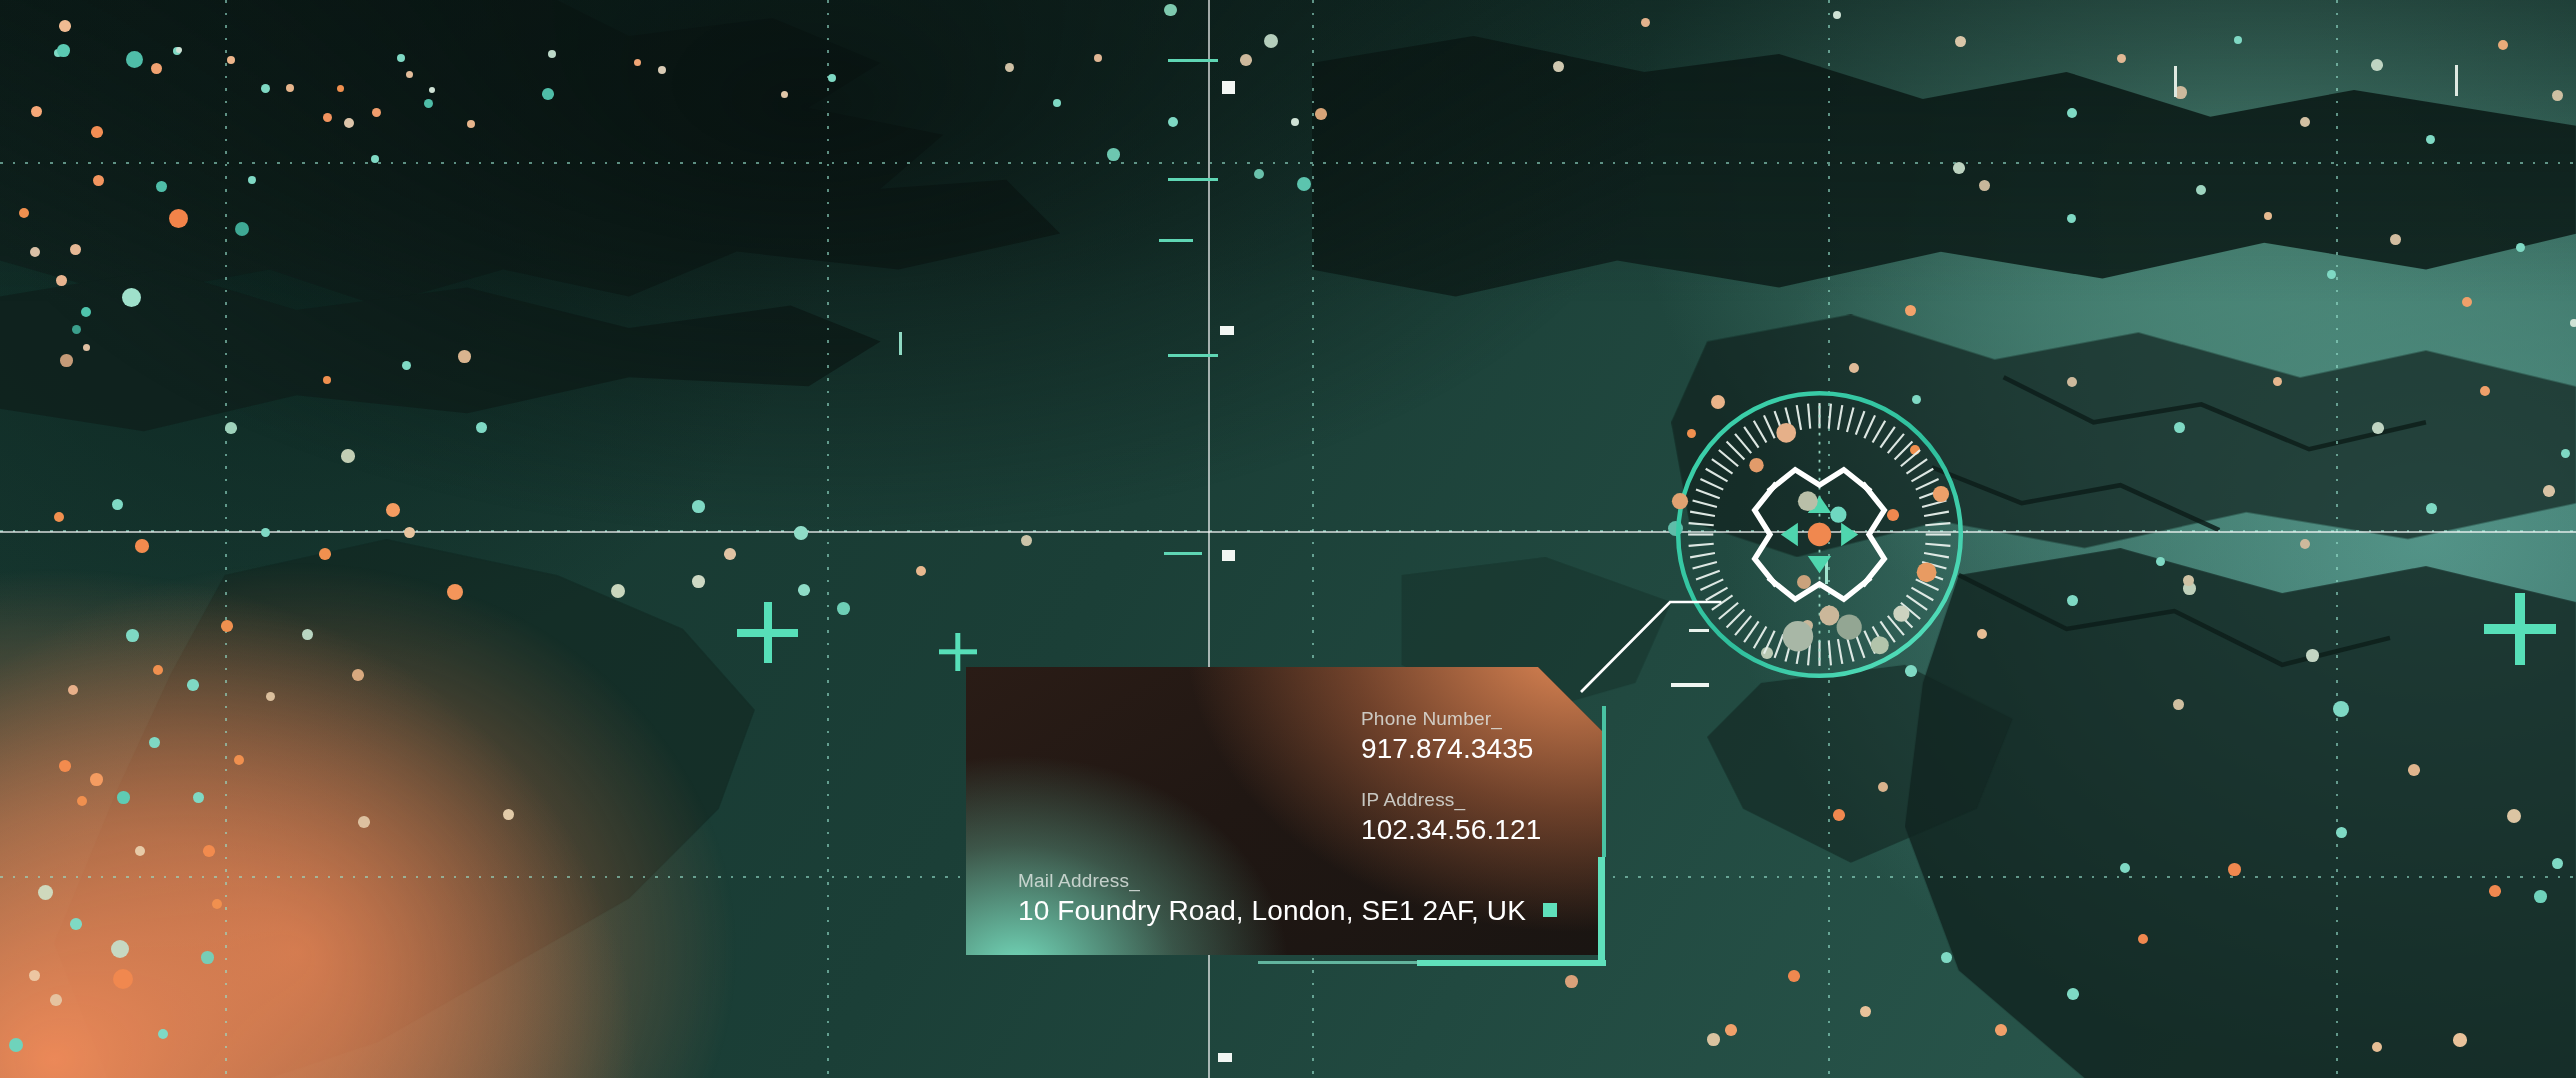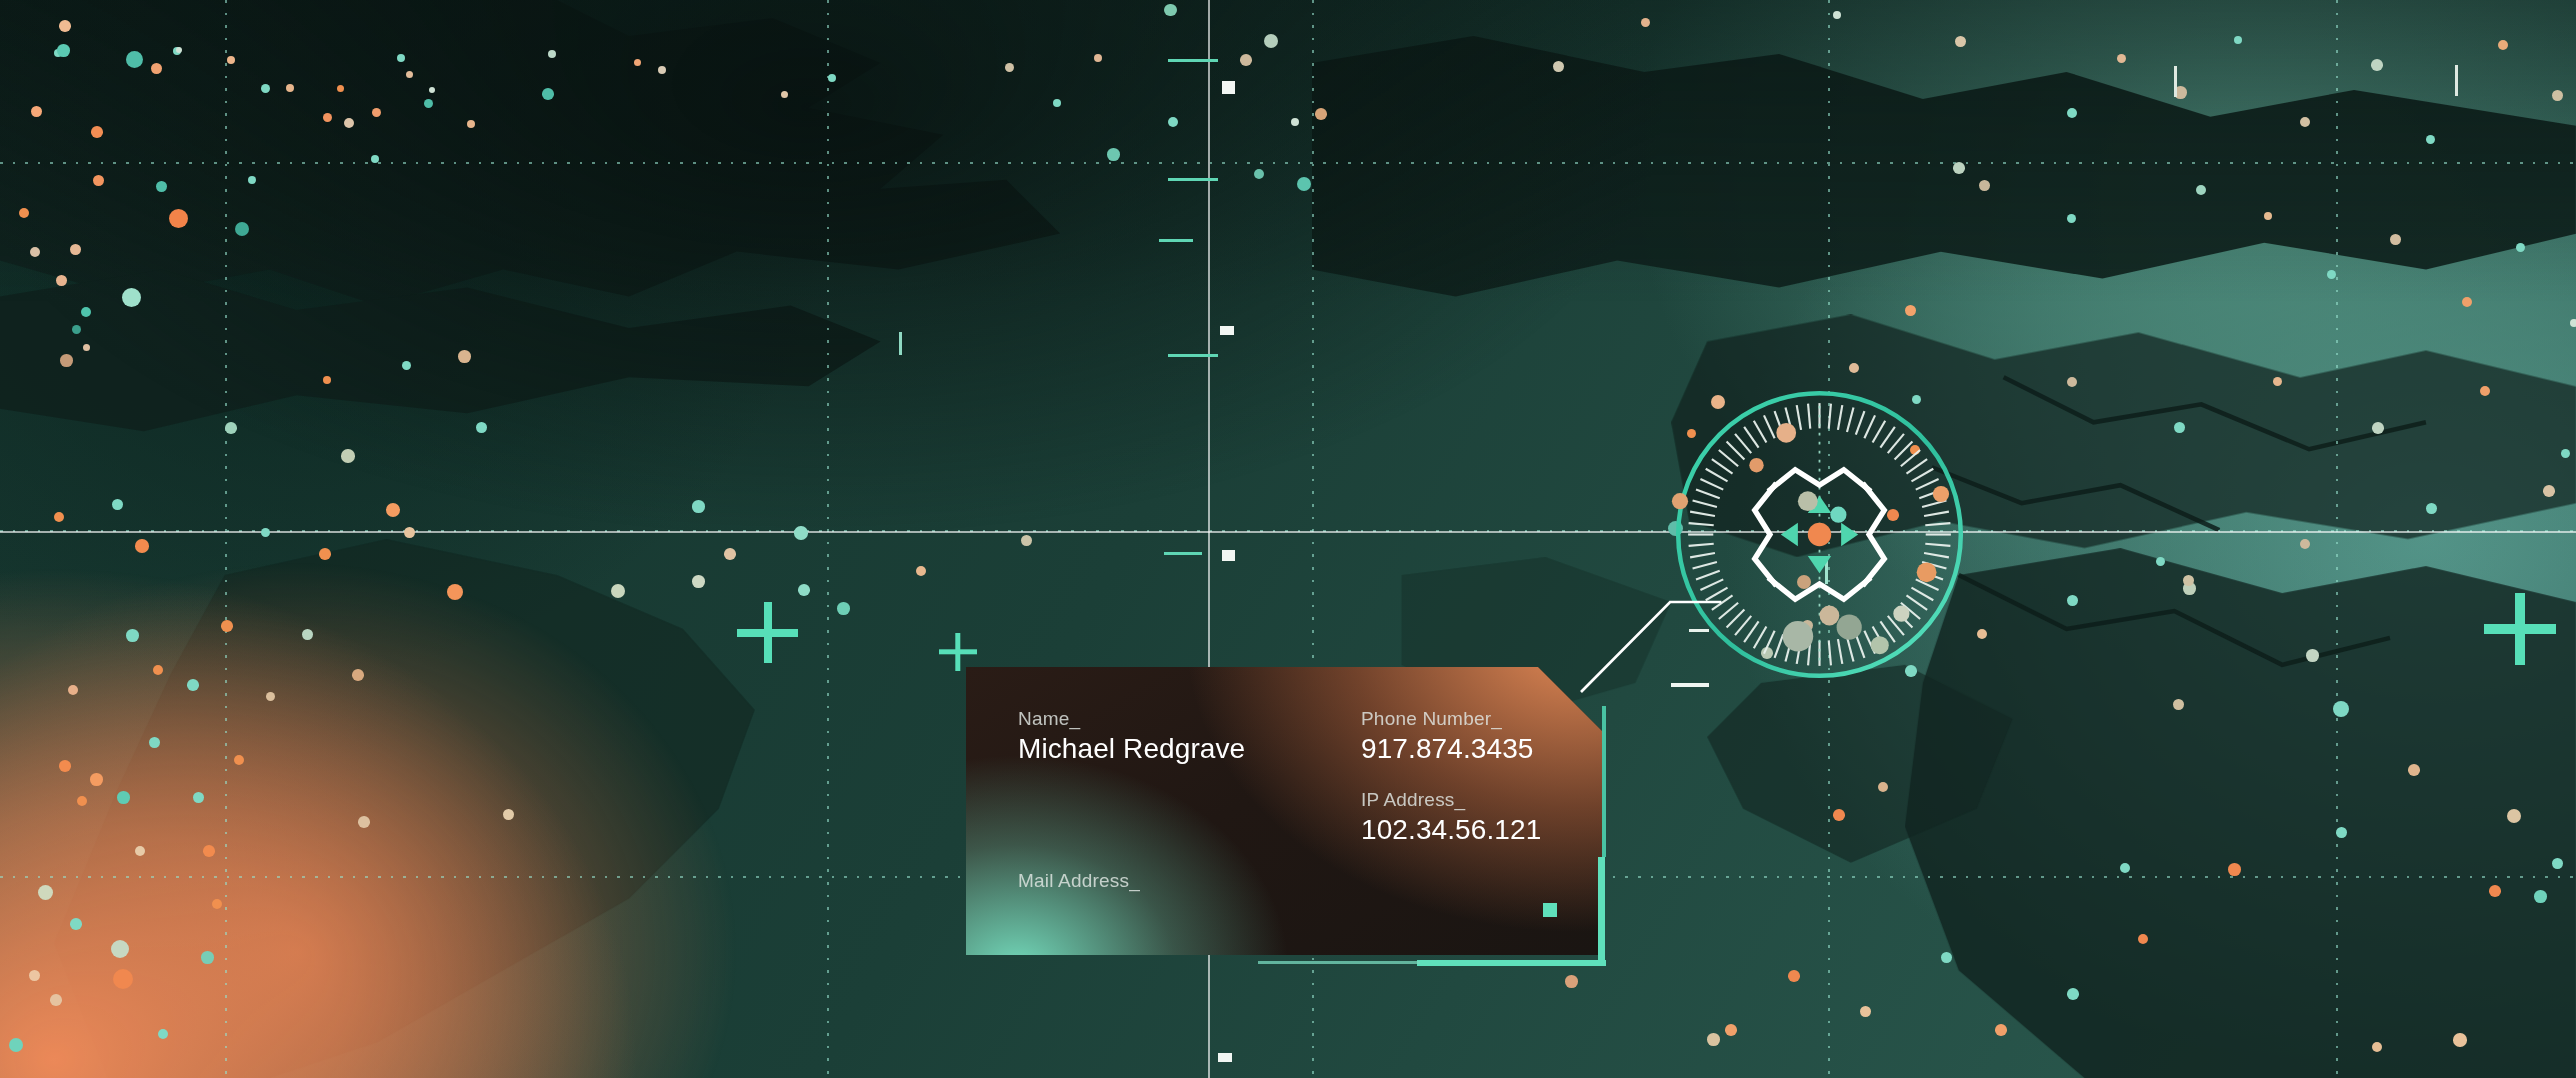--- a/index.html
+++ b/index.html
@@ -502,38 +502,35 @@
     <circle cx="232" cy="288" r="10" fill="#b2c4ab"></circle>
     <circle cx="256" cy="253" r="9" fill="#ccd3c0"></circle>
   </svg>
 
   <svg class="leader" style="left:1554px;top:557px;width:270px;height:171px" viewBox="0 0 300 190">
     <polyline points="30,150 129,50 186,50" fill="none" stroke="#ffffff" stroke-width="3"></polyline>
   </svg>
 
   <div class="card" style="left:966px;top:667px;width:638px;height:288px">
     <div class="card-inner">
-      <div class="fld" style="left:52px;top:41px">
-        <span class="lbl">Name_</span>
-        <span class="val">Michael Redgrave</span>
-      </div>
 
       <div class="fld" style="left:395px;top:41px">
         <span class="lbl">Phone Number_</span>
         <span class="val">917.874.3435</span>
       </div>
 
 
       <div class="fld" style="left:395px;top:122px">
         <span class="lbl">IP Address_</span>
         <span class="val">102.34.56.121</span>
       </div>
 
       <div class="fld" style="left:52px;top:203px">
         <span class="lbl">Mail Address_</span>
+        <span class="val">10 Foundry Road, London, SE1 2AF, UK</span>
       </div>
 
       <div class="card-sq" style="right:47px;bottom:38px;width:14.4px;height:14.4px"></div>
     </div>
   </div>
 
   <div class="bracket-thin" style="left:1602px;top:706px;width:3.6px;height:151px"></div>
   <div class="bracket-r" style="left:1598px;top:857px;width:7.2px;height:108px"></div>
   <div class="bracket-b" style="left:1417px;top:960px;width:189px;height:6.3px"></div>
   <div class="bracket-thin" style="left:1258px;top:961px;width:162px;height:2.7px;background:#79d9bf;opacity:0.75"></div>

